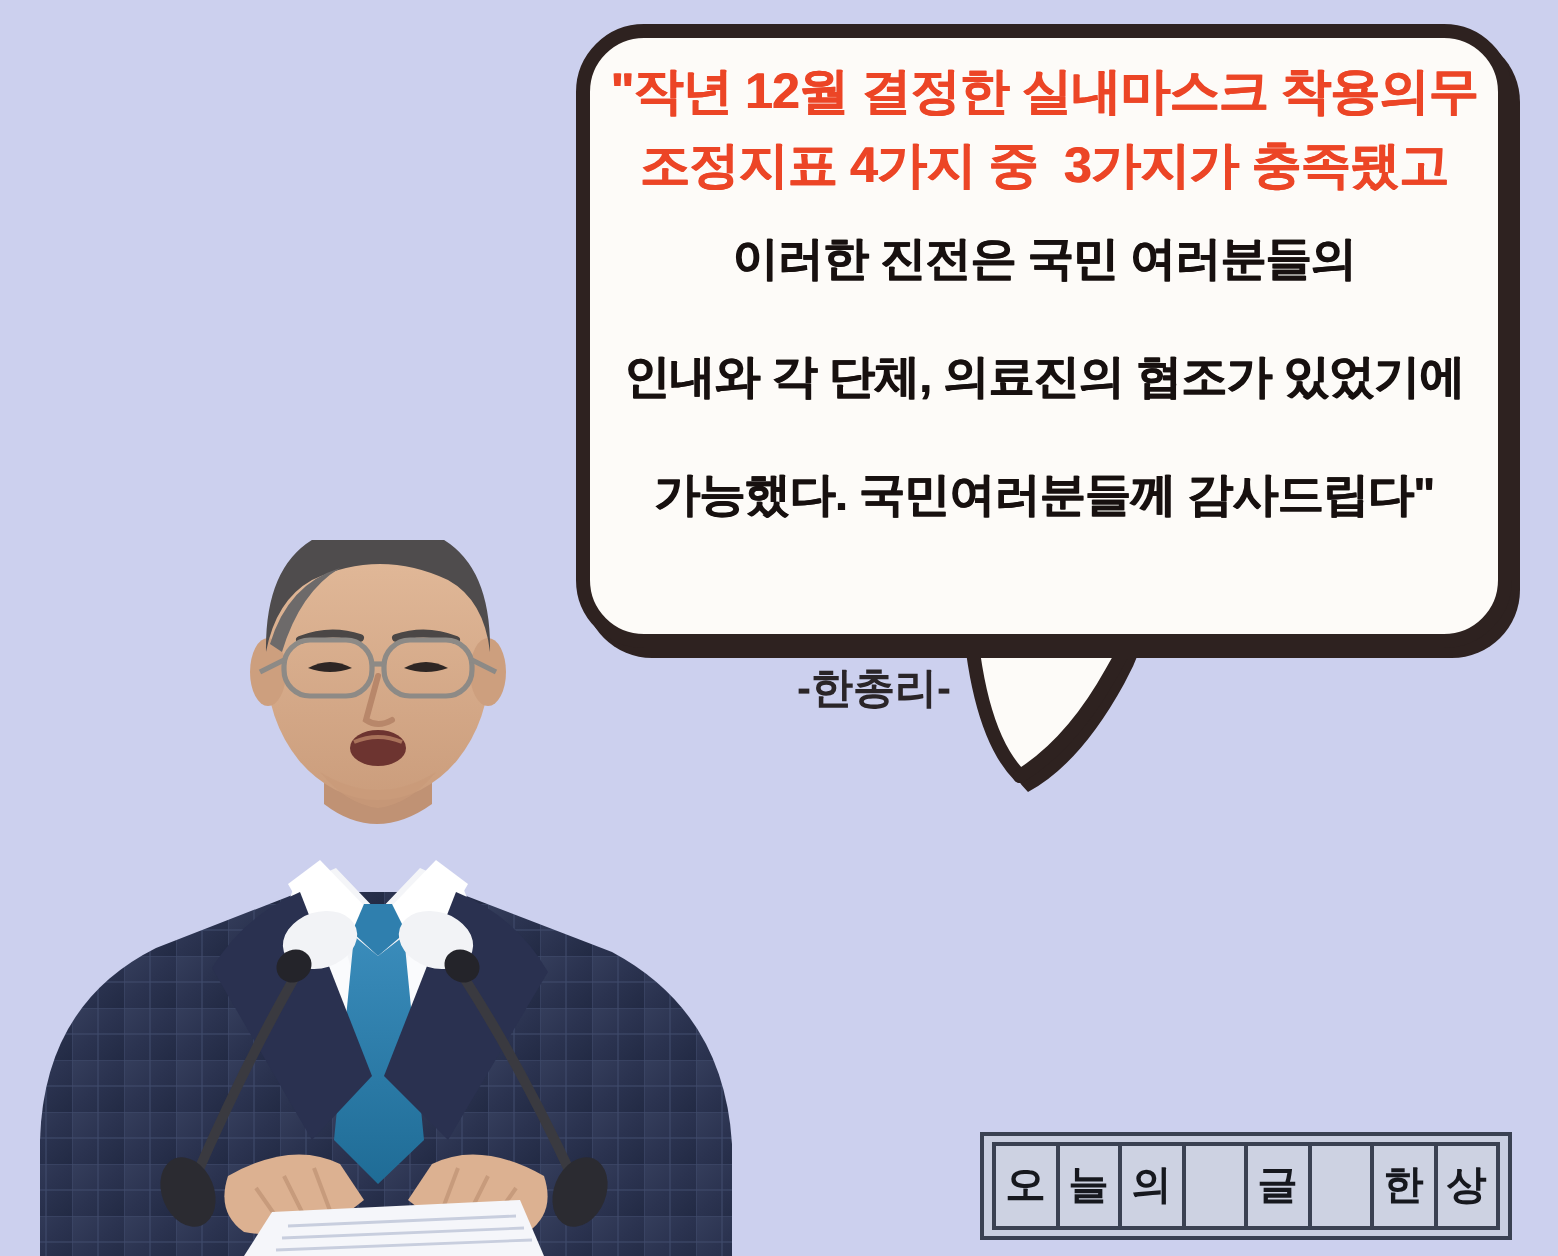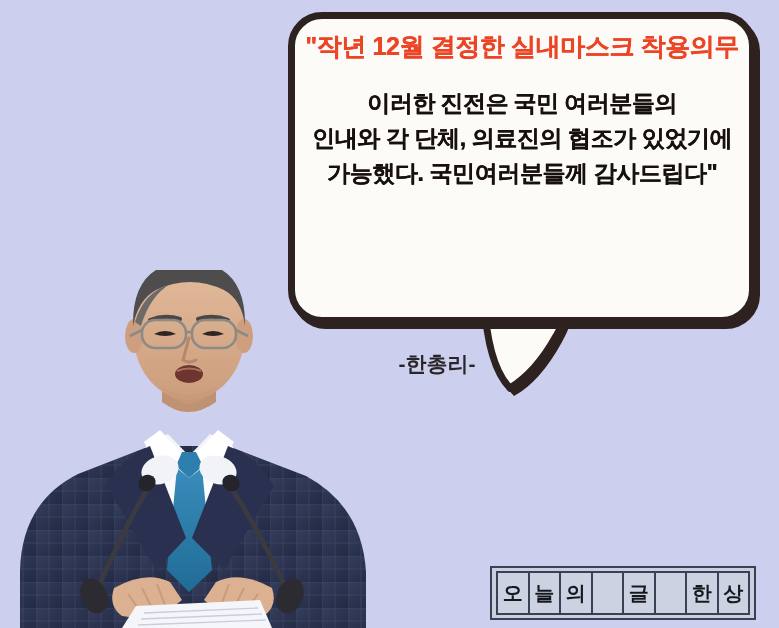--- a/index.html
+++ b/index.html
@@ -77,35 +77,35 @@
     color: #ec4526;
     font-size: 25px;
     line-height: 37px;
     text-shadow: 0.4px 0 0 #ec4526;
   }
   .line.black {
     color: #17100f;
     font-size: 23px;
     line-height: 35px;
     text-shadow: 0.4px 0 0 #17100f;
-  }
-  .line.black.first { margin-top: 21px; font-family: Liberation Serif, serif; }
+    margin-top: 24px;
+  }
+  .line.black.first { margin-top: 10px; }
 
   
   .attribution {
     position: absolute;
     left: 372px;
     top: 330px;
     width: 130px;
     text-align: center;
     font-size: 21px;
     font-weight: bold;
     color: #2a2528;
     letter-spacing: 0px;
-    margin-top: 20px;
   }
 
   
   .logo-box {
     position: absolute;
     left: 490px;
     top: 566px;
     width: 266px;
     height: 54px;
     background: #c9cee0;
@@ -258,20 +258,21 @@
       <path d="M196 288 Q202 356 224 378 Q248 364 268 326 Q278 308 282 288 Z" fill="#fdfbf8"></path>
       <path d="M196 288 Q200 354 222 376" stroke="#2e2220" stroke-width="7" fill="none" stroke-linecap="round"></path>
       <path d="M222 376 Q248 360 268 324 Q279 306 283 288" stroke="#2e2220" stroke-width="7" fill="none" stroke-linecap="round"></path>
       <path d="M190 280 L292 280 L292 300 L190 300 Z" fill="#fdfbf8"></path>
     </svg>
 
     <div class="bubble-body"></div>
 
     <div class="bubble-text">
       <span class="line red">"작년 12월 결정한 실내마스크 착용의무</span>
+      <span class="line red">조정지표 4가지 중  3가지가 충족됐고</span>
       <span class="line black first">이러한 진전은 국민 여러분들의</span>
       <span class="line black">인내와 각 단체, 의료진의 협조가 있었기에</span>
       <span class="line black">가능했다. 국민여러분들께 감사드립다"</span>
     </div>
   </div>
 
   <div class="attribution">-한총리-</div>
 
   <div class="logo-box">
     <div class="logo-inner">

